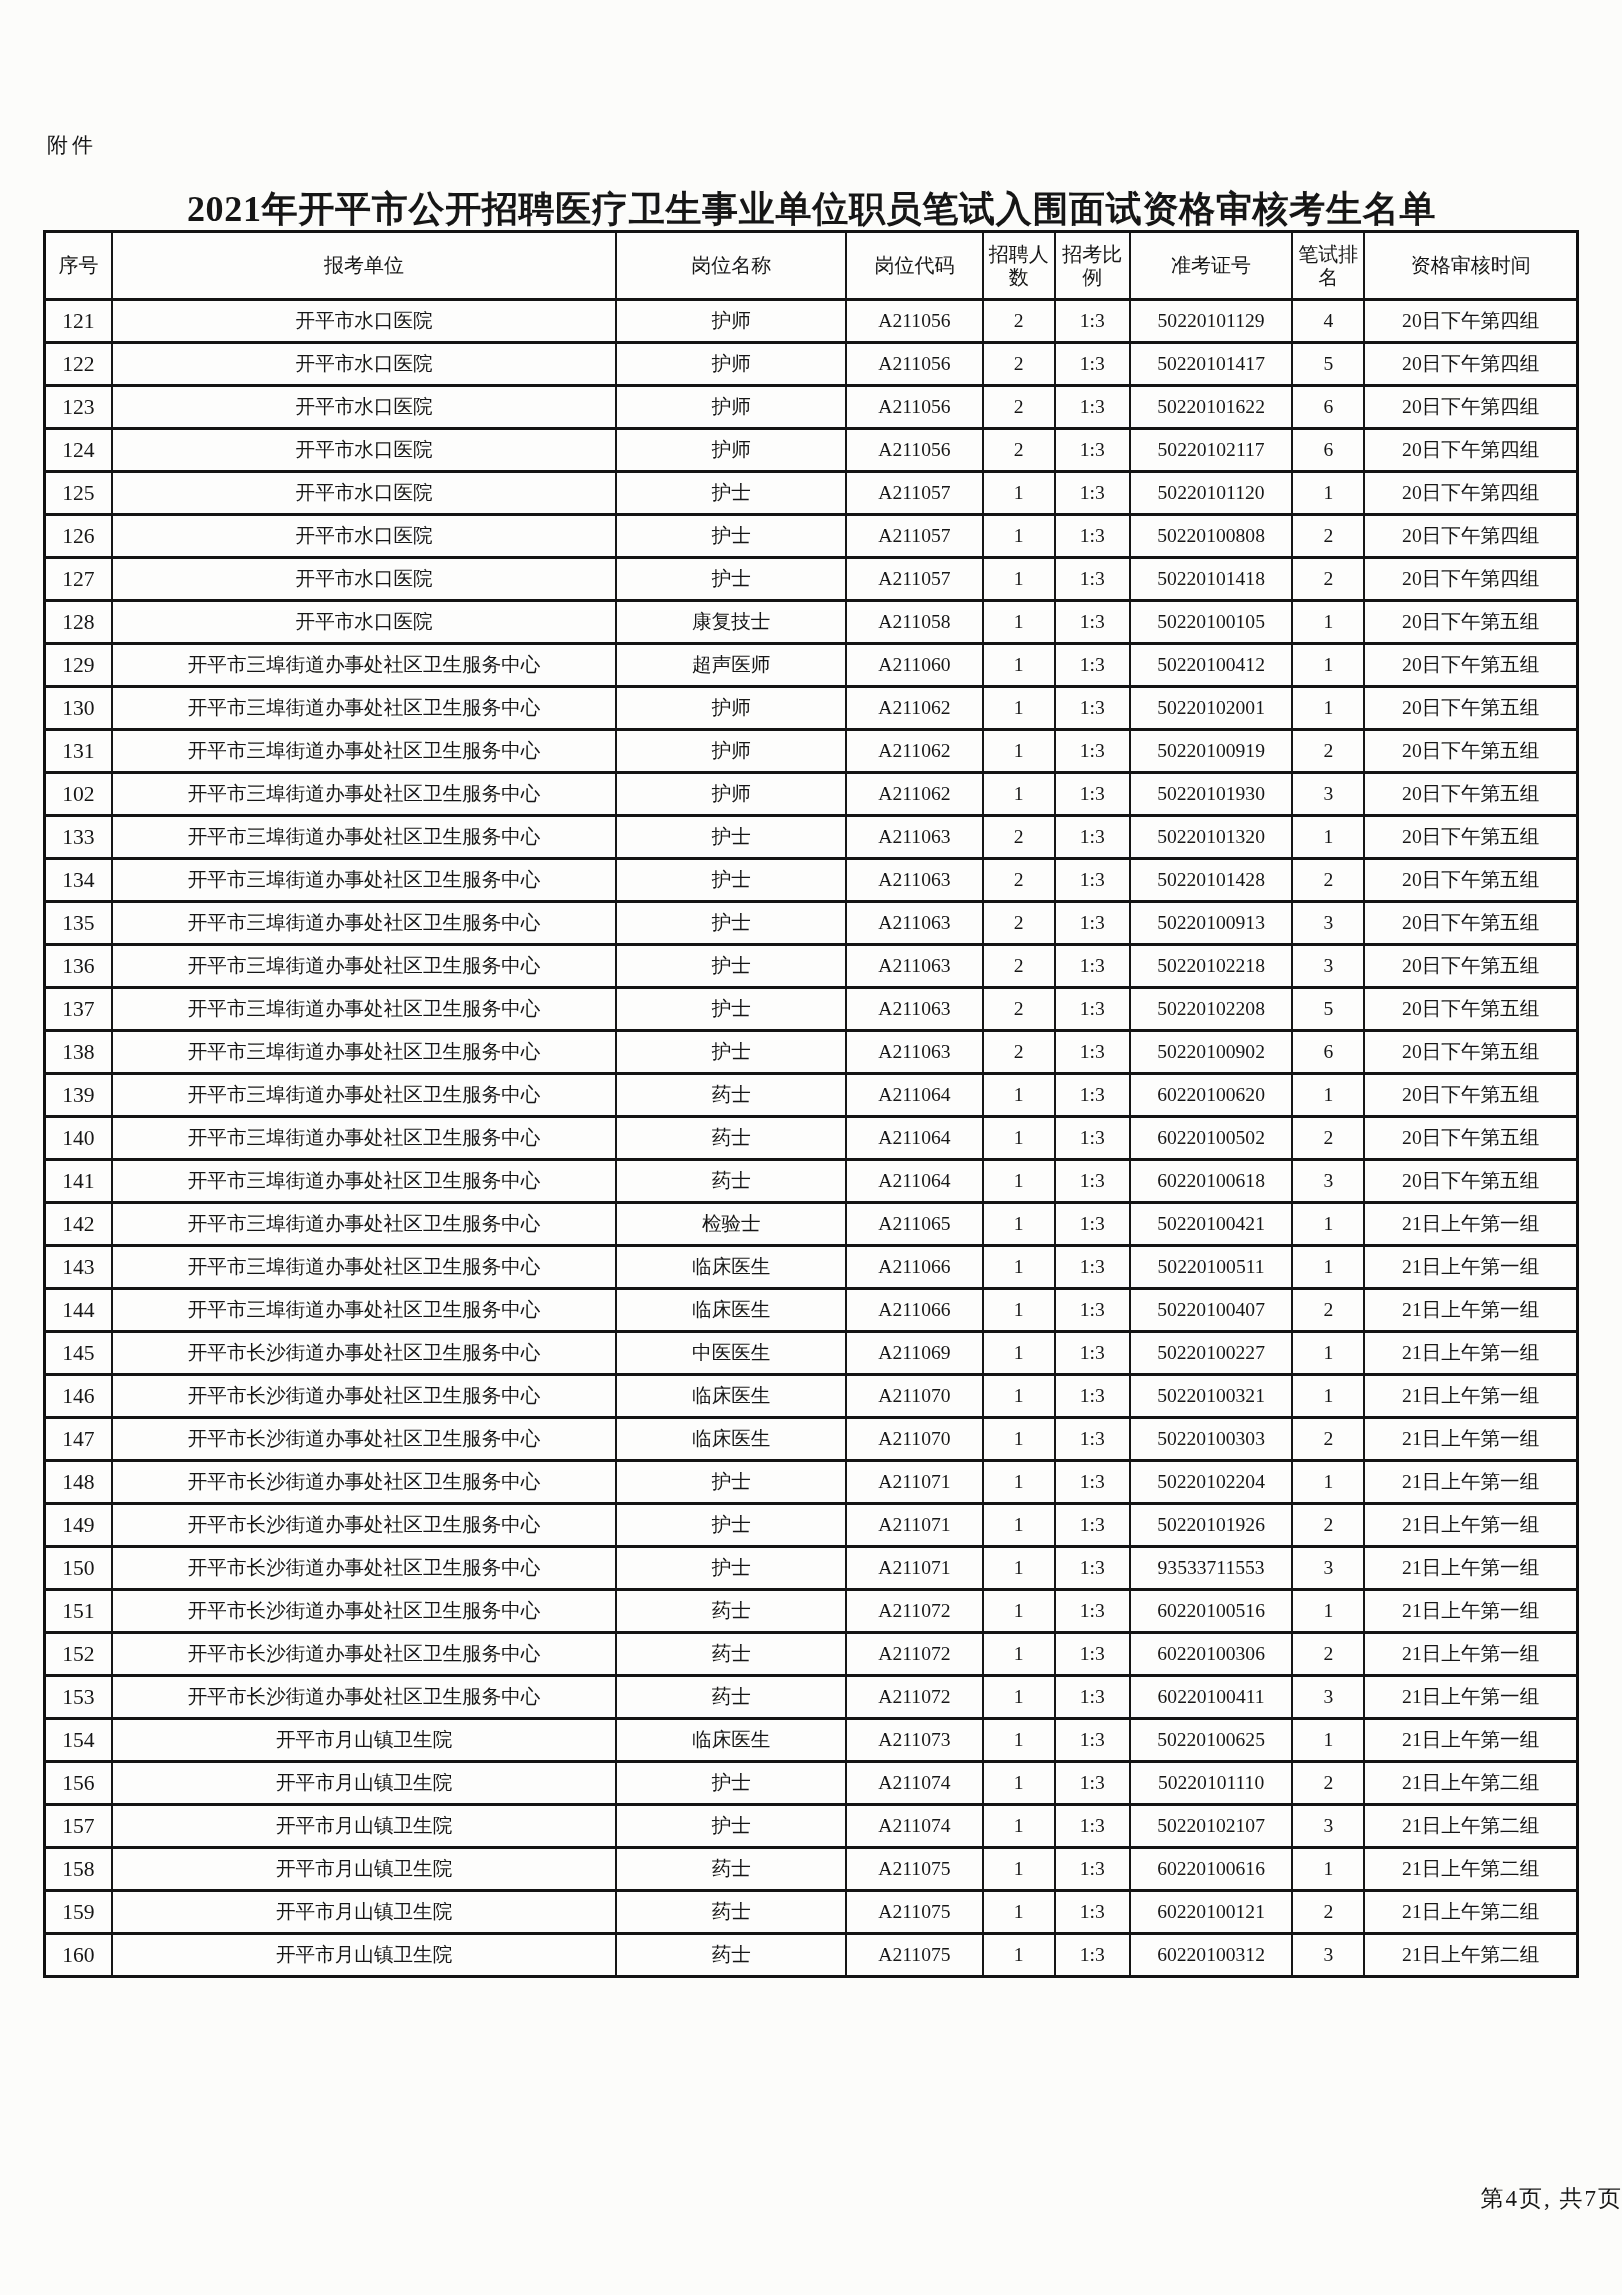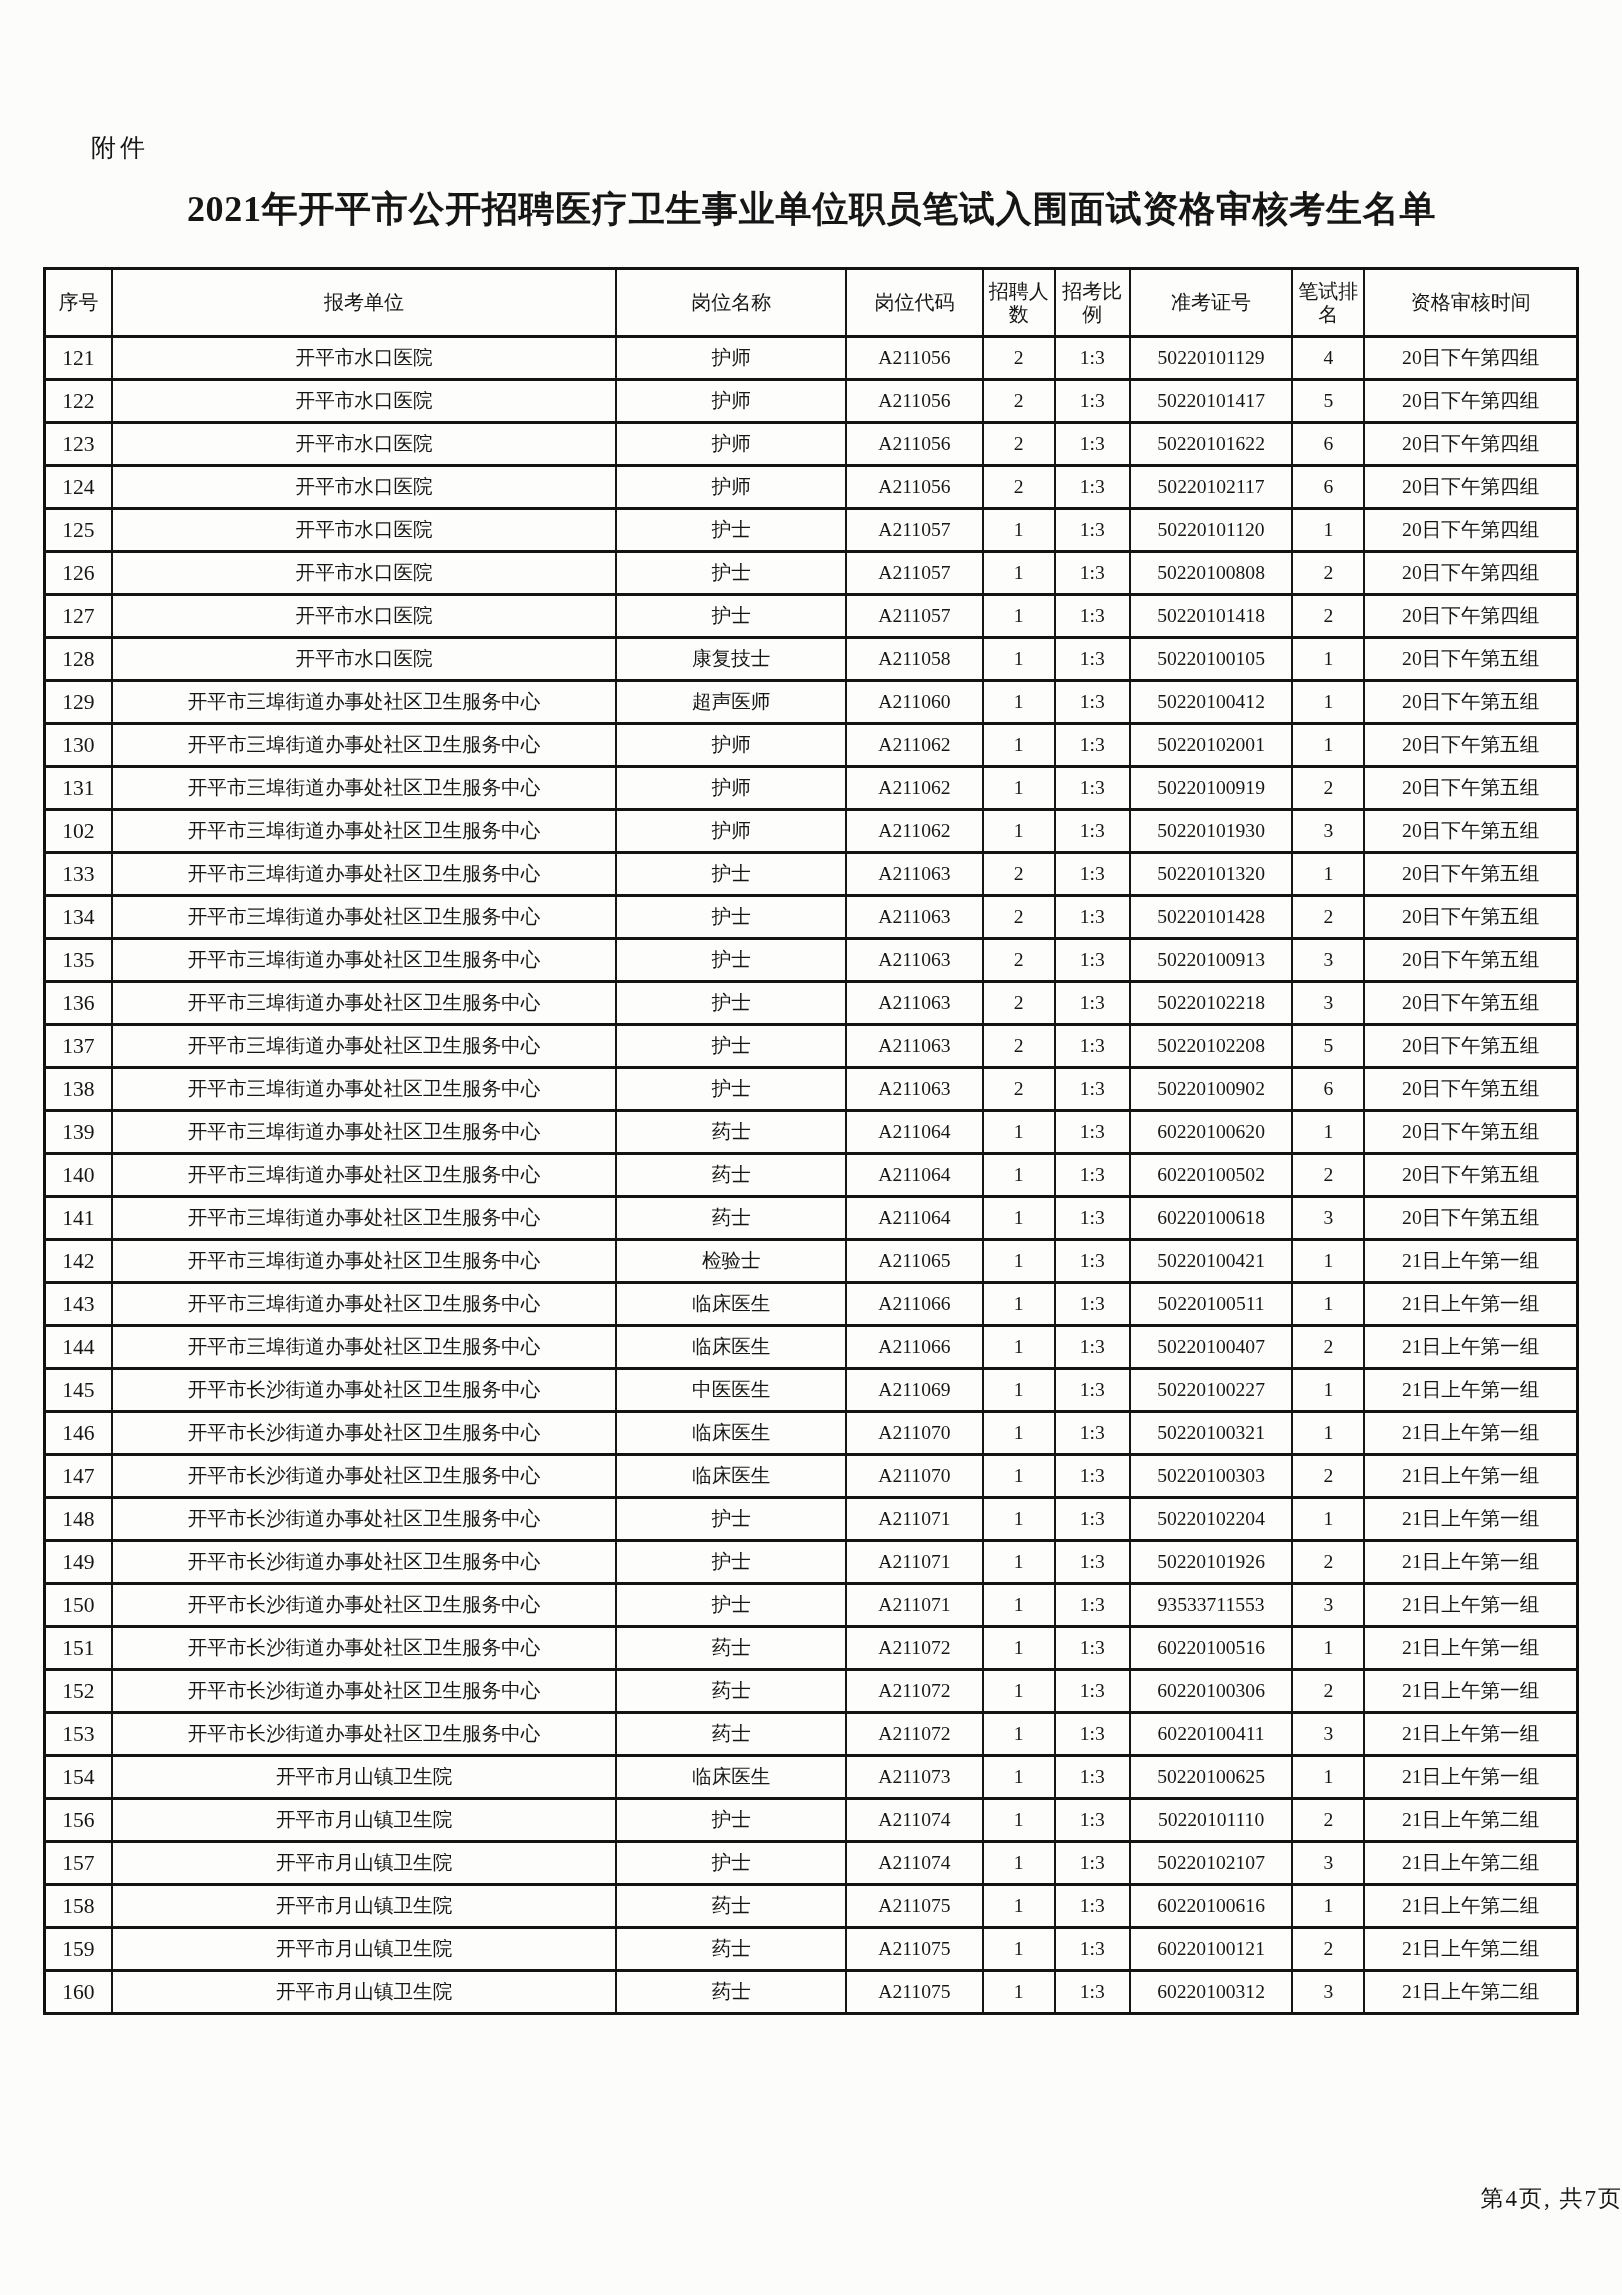--- a/index.html
+++ b/index.html
@@ -14,44 +14,42 @@
     margin: 0 auto;
     background: #fcfcfa;
     color: #161616;
     font-family: "Liberation Serif", "DejaVu Serif", serif;
     overflow: hidden;
   }
   .attachment-label {
     position: absolute;
     left: 47px;
     top: 131px;
-    font-size: 25px;
+    font-size: 21px;
     letter-spacing: 3.9px;
-    margin-left: 44px;
   }
   .doc-title {
     position: absolute;
     left: 0;
     top: 185px;
     width: 100%;
     text-align: center;
     font-size: 36px;
     font-weight: bold;
     letter-spacing: 0.7px;
     white-space: nowrap;
   }
   table.roster {
     position: absolute;
     left: 43px;
     top: 230px;
     width: 1536px;
     border-collapse: collapse;
     table-layout: fixed;
     background: #fdfdfc;
-    margin-top: 37px;
   }
   table.roster th, table.roster td {
     border-left: 2px solid #161616;
     border-right: 2px solid #161616;
     border-top: 3.3px solid #141414;
     border-bottom: 3.3px solid #141414;
     text-align: center;
     vertical-align: middle;
     padding: 0 3.9px;
     overflow: hidden;

